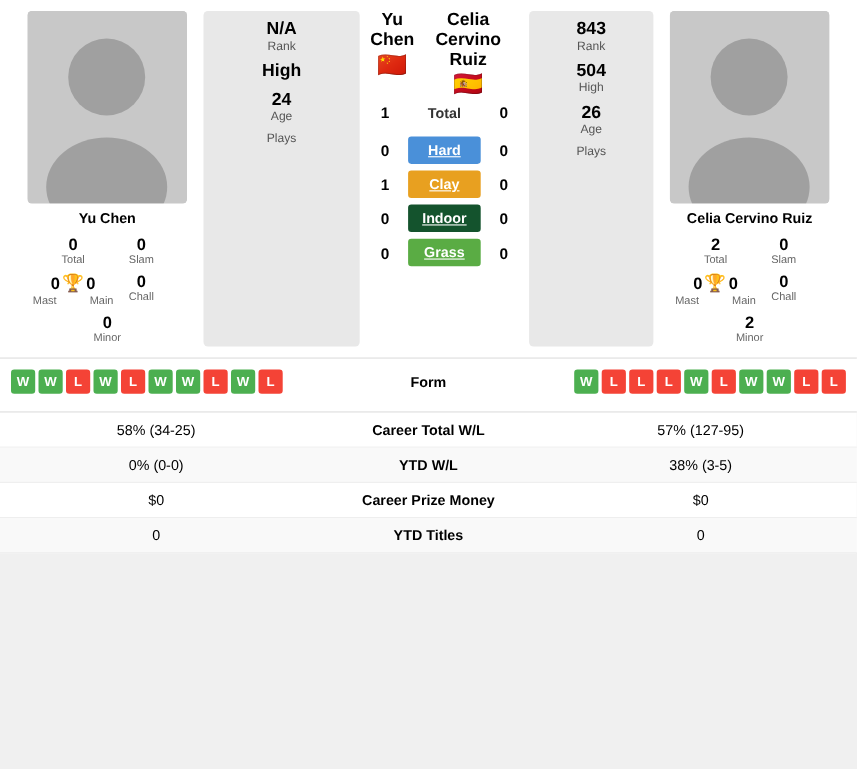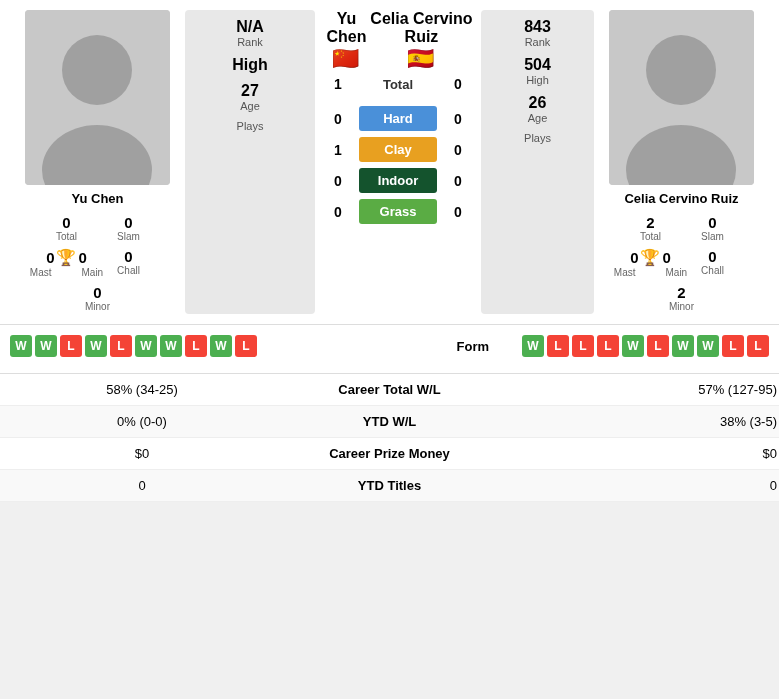--- a/index.html
+++ b/index.html
@@ -14,59 +14,59 @@
     .avatar-svg { width: 100%; height: 100%; }
     .player-name { font-weight: bold; font-size: 13px; text-align: center; margin-top: 6px; margin-bottom: 6px; }
     .player-stats { display: flex; flex-wrap: wrap; justify-content: center; gap: 2px; width: 100%; }
     .stat-box { display: flex; flex-direction: column; align-items: center; width: 60px; padding: 2px; }
     .stat-value { font-size: 15px; font-weight: bold; }
     .stat-label { font-size: 10px; color: #666; }
     .trophy-row { display: flex; align-items: center; gap: 2px; }
     .trophy-icon { color: #b8860b; font-size: 16px; }
 
     
-    .middle-player { display: flex; flex-direction: column; align-items: center; width: 130px; background: #e8e8e8; border-radius: 4px; padding: 8px; gap: 8px; }
+    .middle-player { display: flex; flex-direction: column; align-items: center; width: 142px; background: #e8e8e8; border-radius: 4px; padding: 8px; gap: 8px; }
     .mid-stat { display: flex; flex-direction: column; align-items: center; }
     .mid-value { font-size: 16px; font-weight: bold; }
     .mid-label { font-size: 11px; color: #555; }
 
     
     .center-col { flex: 1; display: flex; flex-direction: column; align-items: center; padding: 0 8px; }
     .surface-rows { width: 100%; display: flex; flex-direction: column; gap: 6px; margin-top: 10px; }
     .surface-row { display: flex; align-items: center; gap: 6px; }
     .surface-score { width: 30px; text-align: center; font-size: 14px; font-weight: bold; }
-    .surface-btn { flex: 1; text-align: center; padding: 5px 0; border-radius: 3px; color: #fff; font-weight: bold; font-size: 13px; }
+    .surface-btn { flex: 1; text-align: center; padding: 5px 0; border-radius: 3px; color: #fff; font-weight: bold; font-size: 13px; text-decoration: underline; }
     .surface-btn.hard { background: #4a90d9; }
     .surface-btn.clay { background: #e8a020; }
     .surface-btn.indoor { background: #14532d; }
     .surface-btn.grass { background: #5aac44; }
     .total-row { display: flex; align-items: center; gap: 6px; margin-bottom: 4px; }
     .total-label { flex: 1; text-align: center; font-size: 13px; color: #333; font-weight: bold; }
     .total-score { width: 30px; text-align: center; font-size: 14px; font-weight: bold; }
 
     
     .right-mid { display: flex; flex-direction: column; align-items: center; width: 113px; background: #e8e8e8; border-radius: 4px; padding: 8px; gap: 8px; }
 
     
     .form-section { background: #fff; border-top: 1px solid #ddd; padding: 10px 10px; }
     .form-row { display: flex; align-items: center; margin-bottom: 6px; }
     .form-badges-left { display: flex; gap: 3px; width: 280px; }
     .form-badges-right { display: flex; gap: 3px; width: 280px; justify-content: flex-end; }
-    .form-label { flex: 1; text-align: right; font-weight: bold; font-size: 13px; }
+    .form-label { flex: 1; text-align: center; font-weight: bold; font-size: 13px; }
     .badge { width: 22px; height: 22px; border-radius: 3px; display: flex; align-items: center; justify-content: center; color: #fff; font-weight: bold; font-size: 12px; }
     .badge-w { background: #4caf50; }
     .badge-l { background: #f44336; }
 
     
     .stats-table { width: 100%; border-top: 1px solid #ddd; }
     .stats-row { display: flex; align-items: center; padding: 8px 2px; border-bottom: 1px solid #eee; }
     .stats-row:nth-child(even) { background: #f9f9f9; }
     .stats-left { width: 280px; text-align: center; font-size: 13px; }
     .stats-center { flex: 1; text-align: center; font-weight: bold; font-size: 13px; }
-    .stats-right { width: 280px; text-align: right; font-size: 13px; }
+    .stats-right { width: 280px; text-align: center; font-size: 13px; }
   </style>
 </head>
 <body>
 
 <div class="container">
 
   <div class="top-section">
 
     <div class="player-card">
       <div class="player-avatar">
@@ -110,21 +110,21 @@
 
     <div class="middle-player">
       <div class="mid-stat">
         <span class="mid-value">N/A</span>
         <span class="mid-label">Rank</span>
       </div>
       <div class="mid-stat">
         <span class="mid-value">High</span>
       </div>
       <div class="mid-stat">
-        <span class="mid-value">27</span>
+        <span class="mid-value">24</span>
         <span class="mid-label">Age</span>
       </div>
       <div class="mid-stat">
         <span class="mid-label">Plays</span>
       </div>
     </div>
 
     <div class="center-col">
       <div style="display:flex; justify-content:space-between; width:100%; align-items:flex-start; margin-bottom:4px;">
         <div style="text-align:center;">

